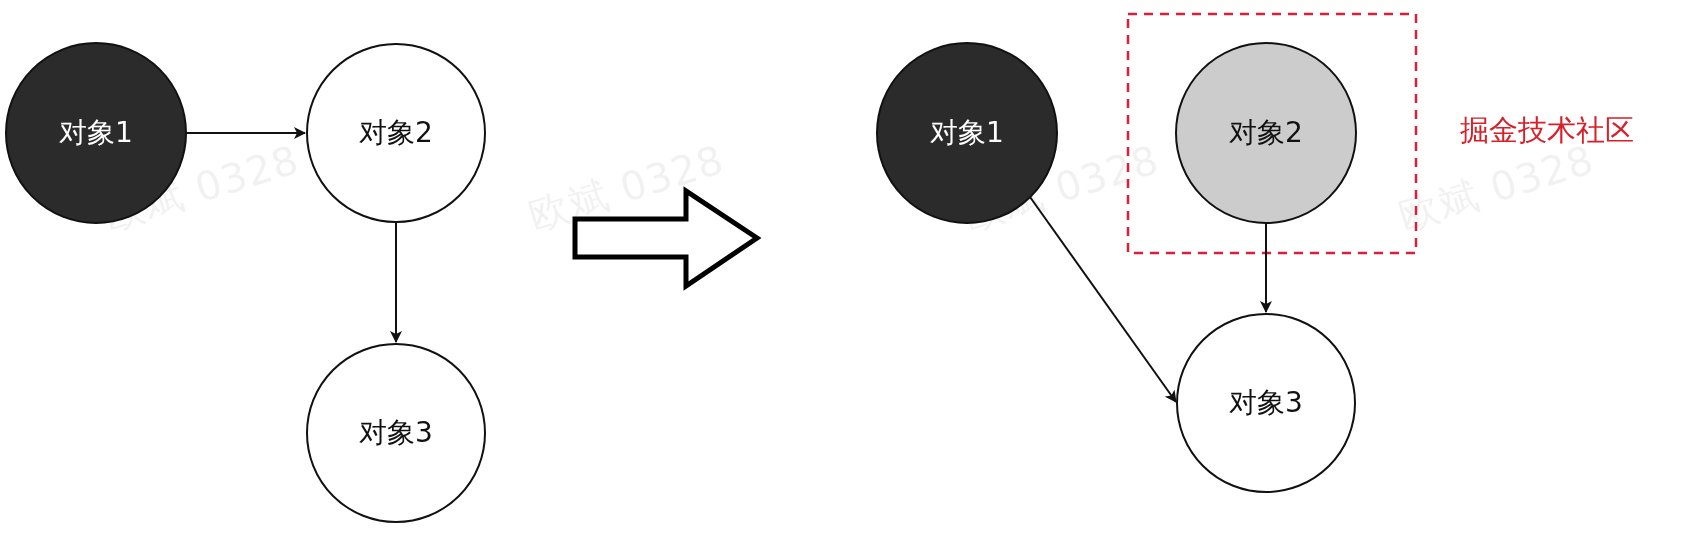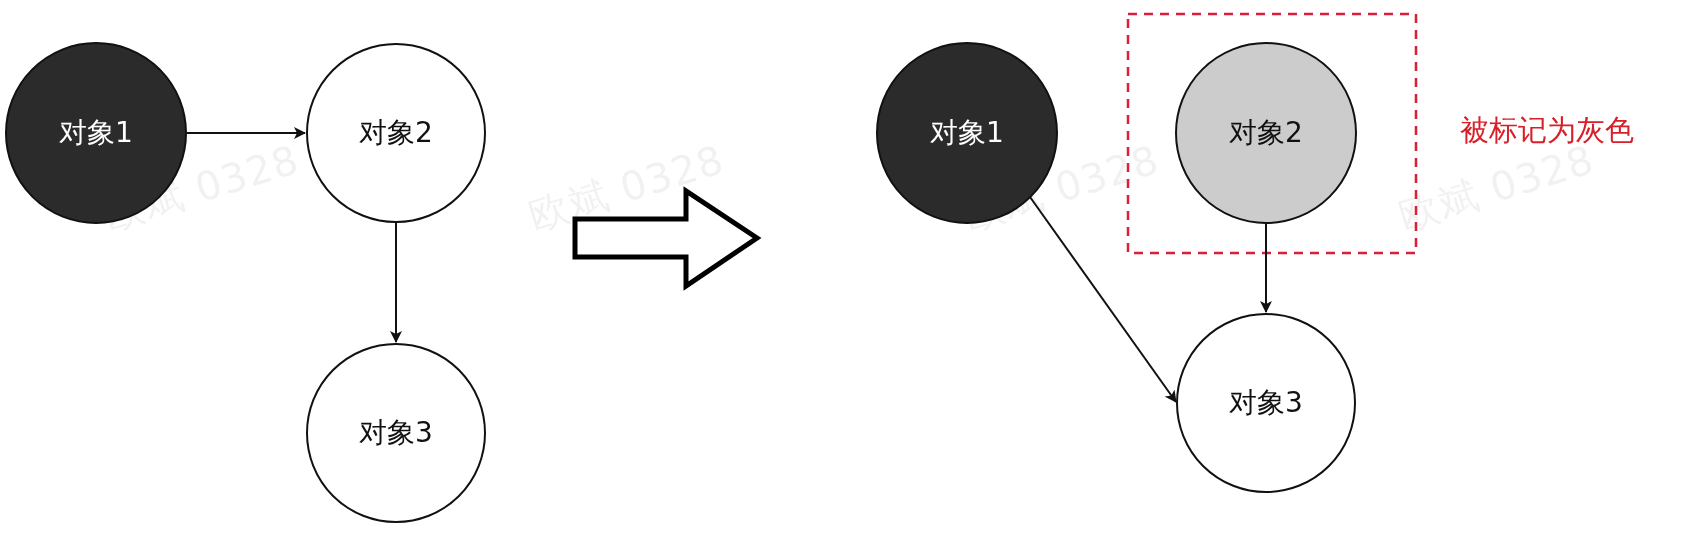--- a/index.html
+++ b/index.html
@@ -123,15 +123,15 @@
   <div class="node dark" style="left:876px; top:42px; width:182px; height:182px;">
     <span class="node-label">对象1</span>
   </div>
   <div class="node gray" style="left:1175px; top:42px; width:182px; height:182px;">
     <span class="node-label">对象2</span>
   </div>
   <div class="node white" style="left:1176px; top:313px; width:180px; height:180px;">
     <span class="node-label">对象3</span>
   </div>
 
-  <div class="annotation" style="left:1460px; top:116px;">被标记为灰色</div>
+  <div class="annotation" style="left:1460px; top:116px;">掘金技术社区</div>
 
 </div>
 
 </body></html>

